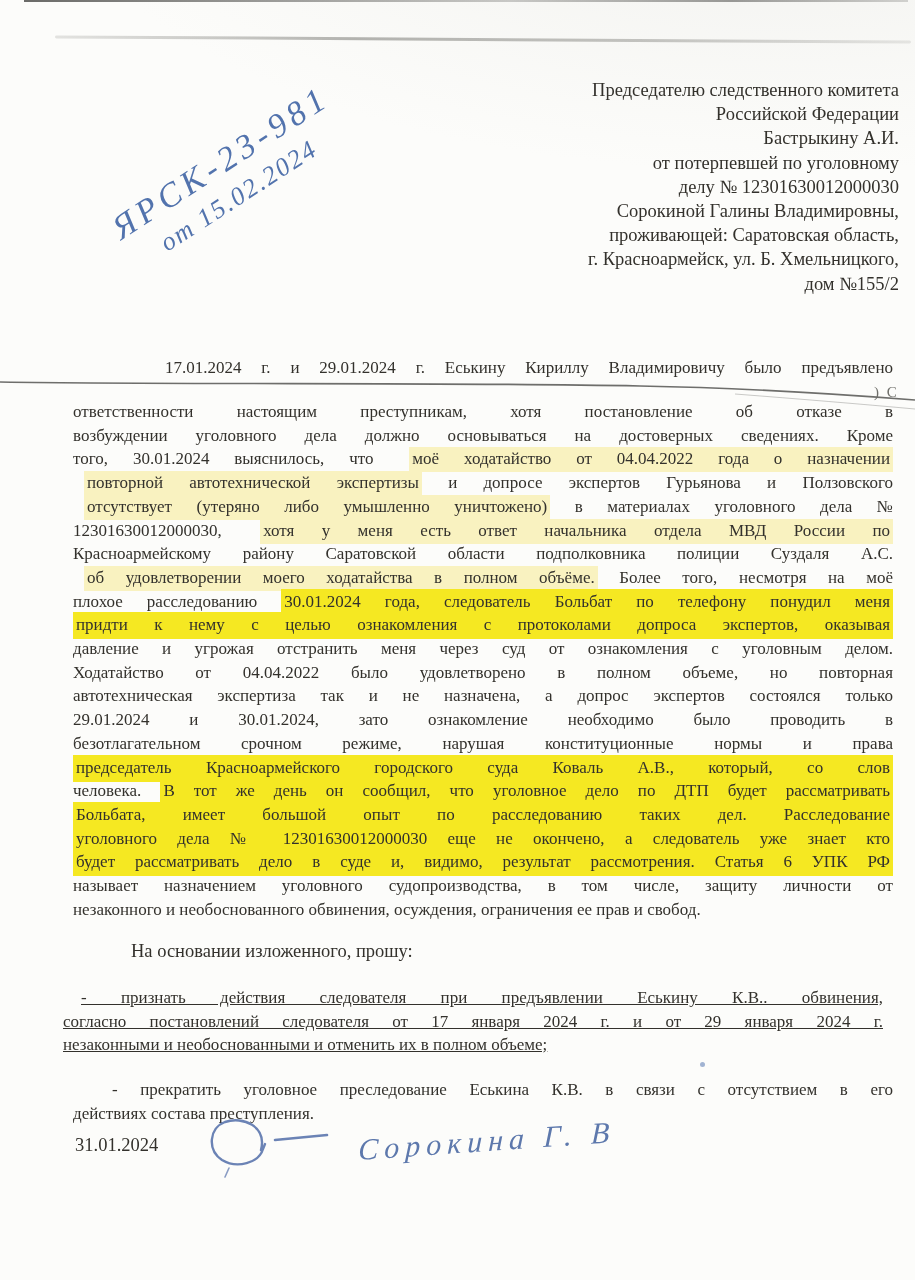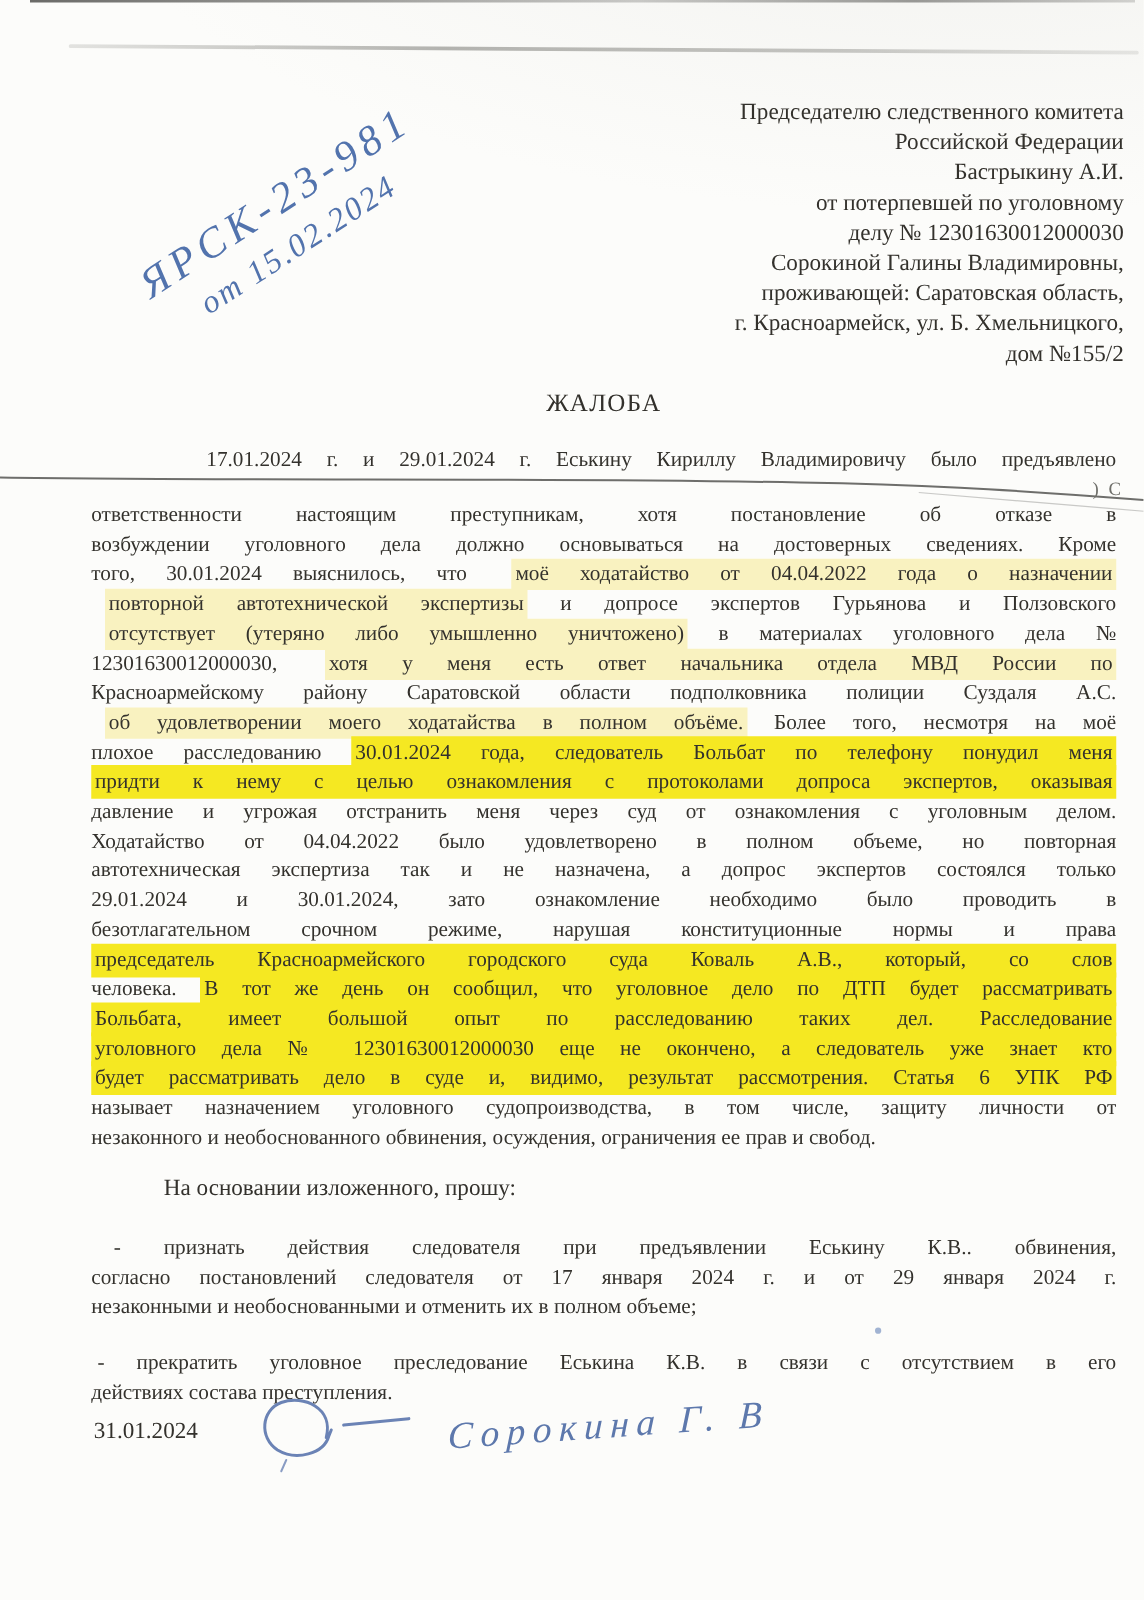--- a/index.html
+++ b/index.html
@@ -31,21 +31,21 @@
   .doc-title{position:absolute;left:73px;top:312px;width:820px;text-align:center;
     font-size:20px;letter-spacing:1px;}
   
   .tline{font-size:17px;line-height:23.7px;white-space:normal;}
   .just{text-align:justify;text-align-last:justify;}
   .intro-line{position:absolute;left:73px;top:356px;width:820px;text-indent:92px;}
   .body-par{position:absolute;left:73px;top:400px;width:820px;}
   .h1{background:var(--hl-pale);padding:2px 3px 4px;margin-left:11px;}
   .h2{background:var(--hl-bright);padding:3px 3px 5px;}
   .request-intro{position:absolute;left:73px;top:941px;width:820px;font-size:18.5px;padding-left:58px;}
-  .request-1{position:absolute;left:73px;top:986px;width:820px;}
+  .request-1{position:absolute;left:63px;top:986px;width:820px;text-decoration:underline;}
   .request-2{position:absolute;left:73px;top:1078px;width:820px;}
   .footer-date{position:absolute;left:75px;top:1135px;font-size:18.5px;}
   
   .paraph-svg{position:absolute;left:205px;top:1110px;width:160px;height:75px;}
   .signature-name{position:absolute;left:358px;top:1124px;color:#5d78ac;font-style:italic;
     font-size:30px;letter-spacing:6px;white-space:nowrap;transform:rotate(-4deg) skewX(-6deg);}
   .ink-dot{position:absolute;left:700px;top:1062px;width:5px;height:5px;border-radius:50%;
     background:#8aa0c8;opacity:.8;}
 </style>
 </head>
@@ -66,21 +66,20 @@
       <div>Российской Федерации</div>
       <div>Бастрыкину А.И.</div>
       <div>от потерпевшей по уголовному</div>
       <div>делу № 12301630012000030</div>
       <div>Сорокиной Галины Владимировны,</div>
       <div>проживающей: Саратовская область,</div>
       <div>г. Красноармейск, ул. Б. Хмельницкого,</div>
       <div>дом №155/2</div>
     </div>
 
-  <div class="doc-title">ЖАЛОБА</div>
 
   <div class="intro-line tline just">17.01.2024 г. и 29.01.2024 г. Еськину Кириллу Владимировичу было предъявлено</div>
 
   <svg class="seam-svg" viewBox="0 0 915 46">
     <path d="M0,16 C200,19 430,16 640,20 C730,21.5 800,25 915,34" fill="none" stroke="#4a4a47" stroke-width="1.6" opacity="0.8"></path>
     <path d="M735,28 C800,33 860,38 915,43" fill="none" stroke="#6a6a66" stroke-width="1" opacity="0.35"></path>
   </svg>
   <span class="seam-mark">) С</span>
 
   <div class="body-par">
@@ -109,21 +108,21 @@
     </div>
 
   <div class="request-intro">На основании изложенного, прошу:</div>
 
   <div class="request-1">
       <div class="tline just" style="padding-left: 18px;"><span>- признать действия следователя при предъявлении Еськину К.В.. обвинения,</span></div>
       <div class="tline just"><span>согласно постановлений следователя от 17 января 2024 г. и от 29 января 2024 г.</span></div>
       <div class="tline"><span>незаконными и необоснованными и отменить их в полном объеме;</span></div>
     </div>
   <div class="request-2">
-      <div class="tline just" style="padding-left: 5px;"><span>- прекратить уголовное преследование Еськина К.В. в связи с отсутствием в его</span></div>
+      <div class="tline just" style="padding-left: 5px; margin-left: 34px;"><span>- прекратить уголовное преследование Еськина К.В. в связи с отсутствием в его</span></div>
       <div class="tline"><span>действиях состава преступления.</span></div>
     </div>
 
   <div class="footer-date">31.01.2024</div>
 
   <svg class="paraph-svg" viewBox="0 0 160 75">
     <path d="M56,40 C62,16 38,6 20,12 C4,18 2,40 17,50 C32,59 54,53 58,39 L60,34" fill="none" stroke="#6b83b5" stroke-width="2.4" stroke-linecap="round"></path>
     <path d="M70,30 L122,25" fill="none" stroke="#6b83b5" stroke-width="2.6" stroke-linecap="round"></path>
     <path d="M24,58 l-4,9" fill="none" stroke="#6b83b5" stroke-width="1.6" stroke-linecap="round" opacity="0.8"></path>
   </svg>

